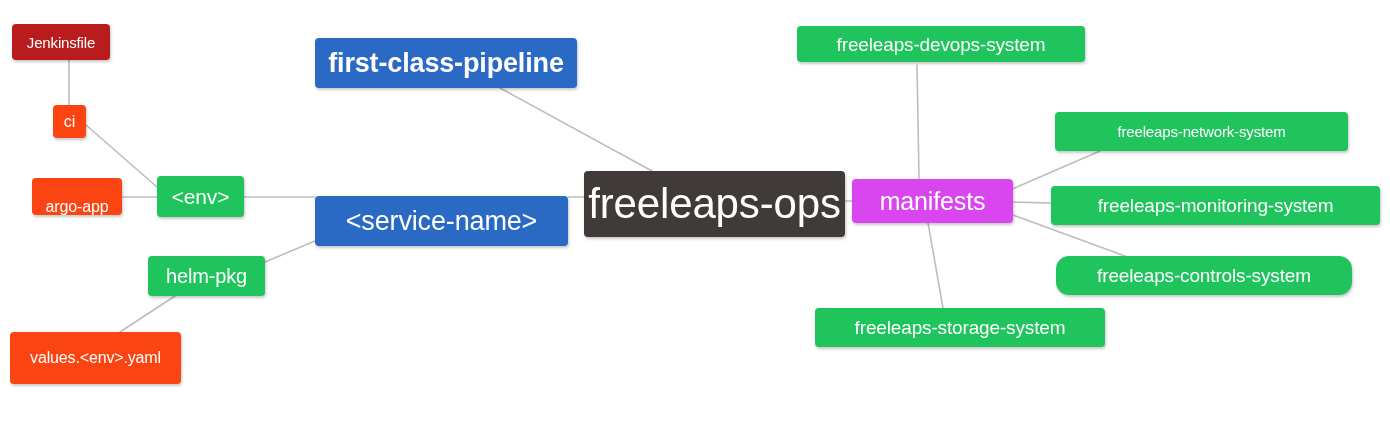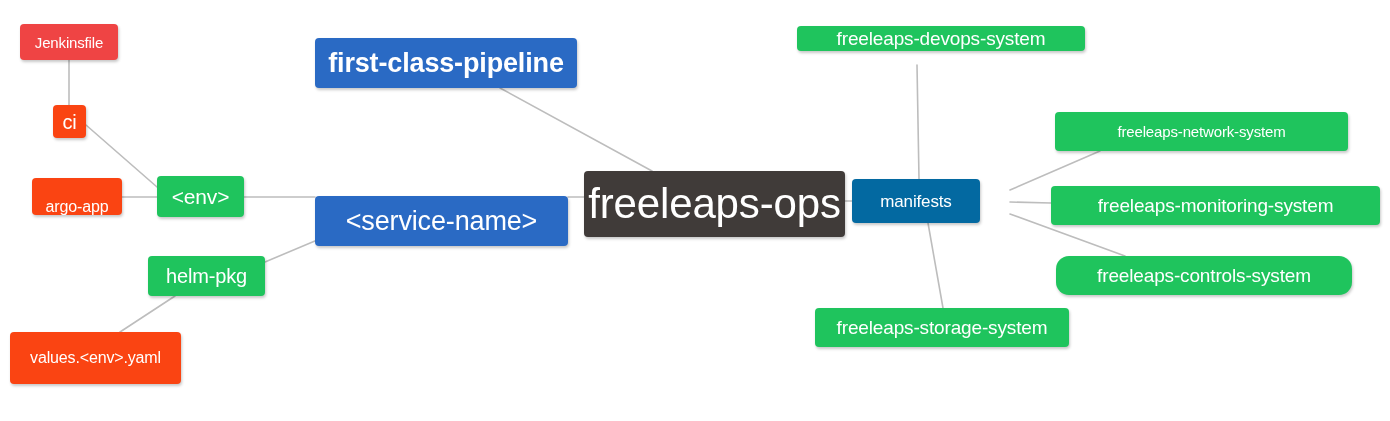--- a/index.html
+++ b/index.html
@@ -61,24 +61,24 @@
       <line x1="500" y1="88" x2="652" y2="171" stroke="#bdbdbd" stroke-width="1.6" stroke-linecap="round"></line>
       <line x1="568" y1="197" x2="584" y2="197" stroke="#bdbdbd" stroke-width="1.6" stroke-linecap="round"></line>
       <line x1="845" y1="201" x2="852" y2="201" stroke="#bdbdbd" stroke-width="1.6" stroke-linecap="round"></line>
       <line x1="919" y1="179" x2="917" y2="65" stroke="#bdbdbd" stroke-width="1.6" stroke-linecap="round"></line>
       <line x1="1010" y1="190" x2="1100" y2="151" stroke="#bdbdbd" stroke-width="1.6" stroke-linecap="round"></line>
       <line x1="1010" y1="202" x2="1051" y2="203" stroke="#bdbdbd" stroke-width="1.6" stroke-linecap="round"></line>
       <line x1="1010" y1="214" x2="1125" y2="256" stroke="#bdbdbd" stroke-width="1.6" stroke-linecap="round"></line>
       <line x1="928" y1="223" x2="943" y2="308" stroke="#bdbdbd" stroke-width="1.6" stroke-linecap="round"></line>
     </svg>
   <div id="node-layer">
-      <div class="mm-node" style="left: 20px; top: 24px; width: 98px; height: 36px; background: #ef4444; font-size: 15px;">
+      <div class="mm-node" style="left: 12px; top: 24px; width: 98px; height: 36px; background: #b91c1c; font-size: 15px;">
         <span class="mm-label">Jenkinsfile</span>
       </div>
-      <div class="mm-node" style="left: 53px; top: 105px; width: 33px; height: 33px; background: rgb(250, 68, 18); font-size: 20px;">
+      <div class="mm-node" style="left: 53px; top: 105px; width: 33px; height: 33px; background: rgb(250, 68, 18); font-size: 16px;">
         <span class="mm-label">ci</span>
       </div>
       <div class="mm-node" style="left: 32px; top: 178px; width: 90px; height: 37px; background: rgb(250, 68, 18); font-size: 16px; align-items: flex-end;">
         <span class="mm-label">argo-app</span>
       </div>
       <div class="mm-node" style="left: 157px; top: 176px; width: 87px; height: 41px; background: rgb(31, 196, 93); font-size: 21px;">
         <span class="mm-label">&lt;env&gt;</span>
       </div>
       <div class="mm-node" style="left: 148px; top: 256px; width: 117px; height: 40px; background: rgb(31, 196, 93); font-size: 20px;">
         <span class="mm-label">helm-pkg</span>
@@ -88,32 +88,32 @@
       </div>
       <div class="mm-node" style="left: 315px; top: 38px; width: 262px; height: 50px; background: rgb(42, 106, 196); font-size: 27px; font-weight: bold;">
         <span class="mm-label">first-class-pipeline</span>
       </div>
       <div class="mm-node" style="left: 315px; top: 172px; width: 253px; height: 50px; background: rgb(42, 106, 196); font-size: 27px; margin-top: 24px;">
         <span class="mm-label">&lt;service-name&gt;</span>
       </div>
       <div class="mm-node" style="left: 584px; top: 171px; width: 261px; height: 66px; background: rgb(64, 59, 57); font-size: 42px;">
         <span class="mm-label">freeleaps-ops</span>
       </div>
-      <div class="mm-node" style="left: 852px; top: 179px; width: 128px; height: 44px; background: #0369a1; font-size: 17px;">
+      <div class="mm-node" style="left: 852px; top: 179px; width: 161px; height: 44px; background: #d946ef; font-size: 25px;">
         <span class="mm-label">manifests</span>
       </div>
-      <div class="mm-node" style="left: 797px; top: 26px; width: 288px; height: 25px; background: rgb(31, 196, 93); font-size: 19px;">
+      <div class="mm-node" style="left: 797px; top: 26px; width: 288px; height: 36px; background: rgb(31, 196, 93); font-size: 19px;">
         <span class="mm-label">freeleaps-devops-system</span>
       </div>
       <div class="mm-node" style="left: 1055px; top: 112px; width: 293px; height: 39px; background: rgb(31, 196, 93); font-size: 15px;">
         <span class="mm-label">freeleaps-network-system</span>
       </div>
       <div class="mm-node" style="left: 1051px; top: 186px; width: 329px; height: 39px; background: rgb(31, 196, 93); font-size: 19px;">
         <span class="mm-label">freeleaps-monitoring-system</span>
       </div>
       <div class="mm-node" style="left: 1056px; top: 256px; width: 296px; height: 39px; background: rgb(31, 196, 93); font-size: 19px; border-radius: 13px;">
         <span class="mm-label">freeleaps-controls-system</span>
       </div>
-      <div class="mm-node" style="left: 815px; top: 308px; width: 254px; height: 39px; background: rgb(31, 196, 93); font-size: 19px;">
+      <div class="mm-node" style="left: 815px; top: 308px; width: 290px; height: 39px; background: rgb(31, 196, 93); font-size: 19px;">
         <span class="mm-label">freeleaps-storage-system</span>
       </div>
     </div>
 </div>
 
 </body></html>

